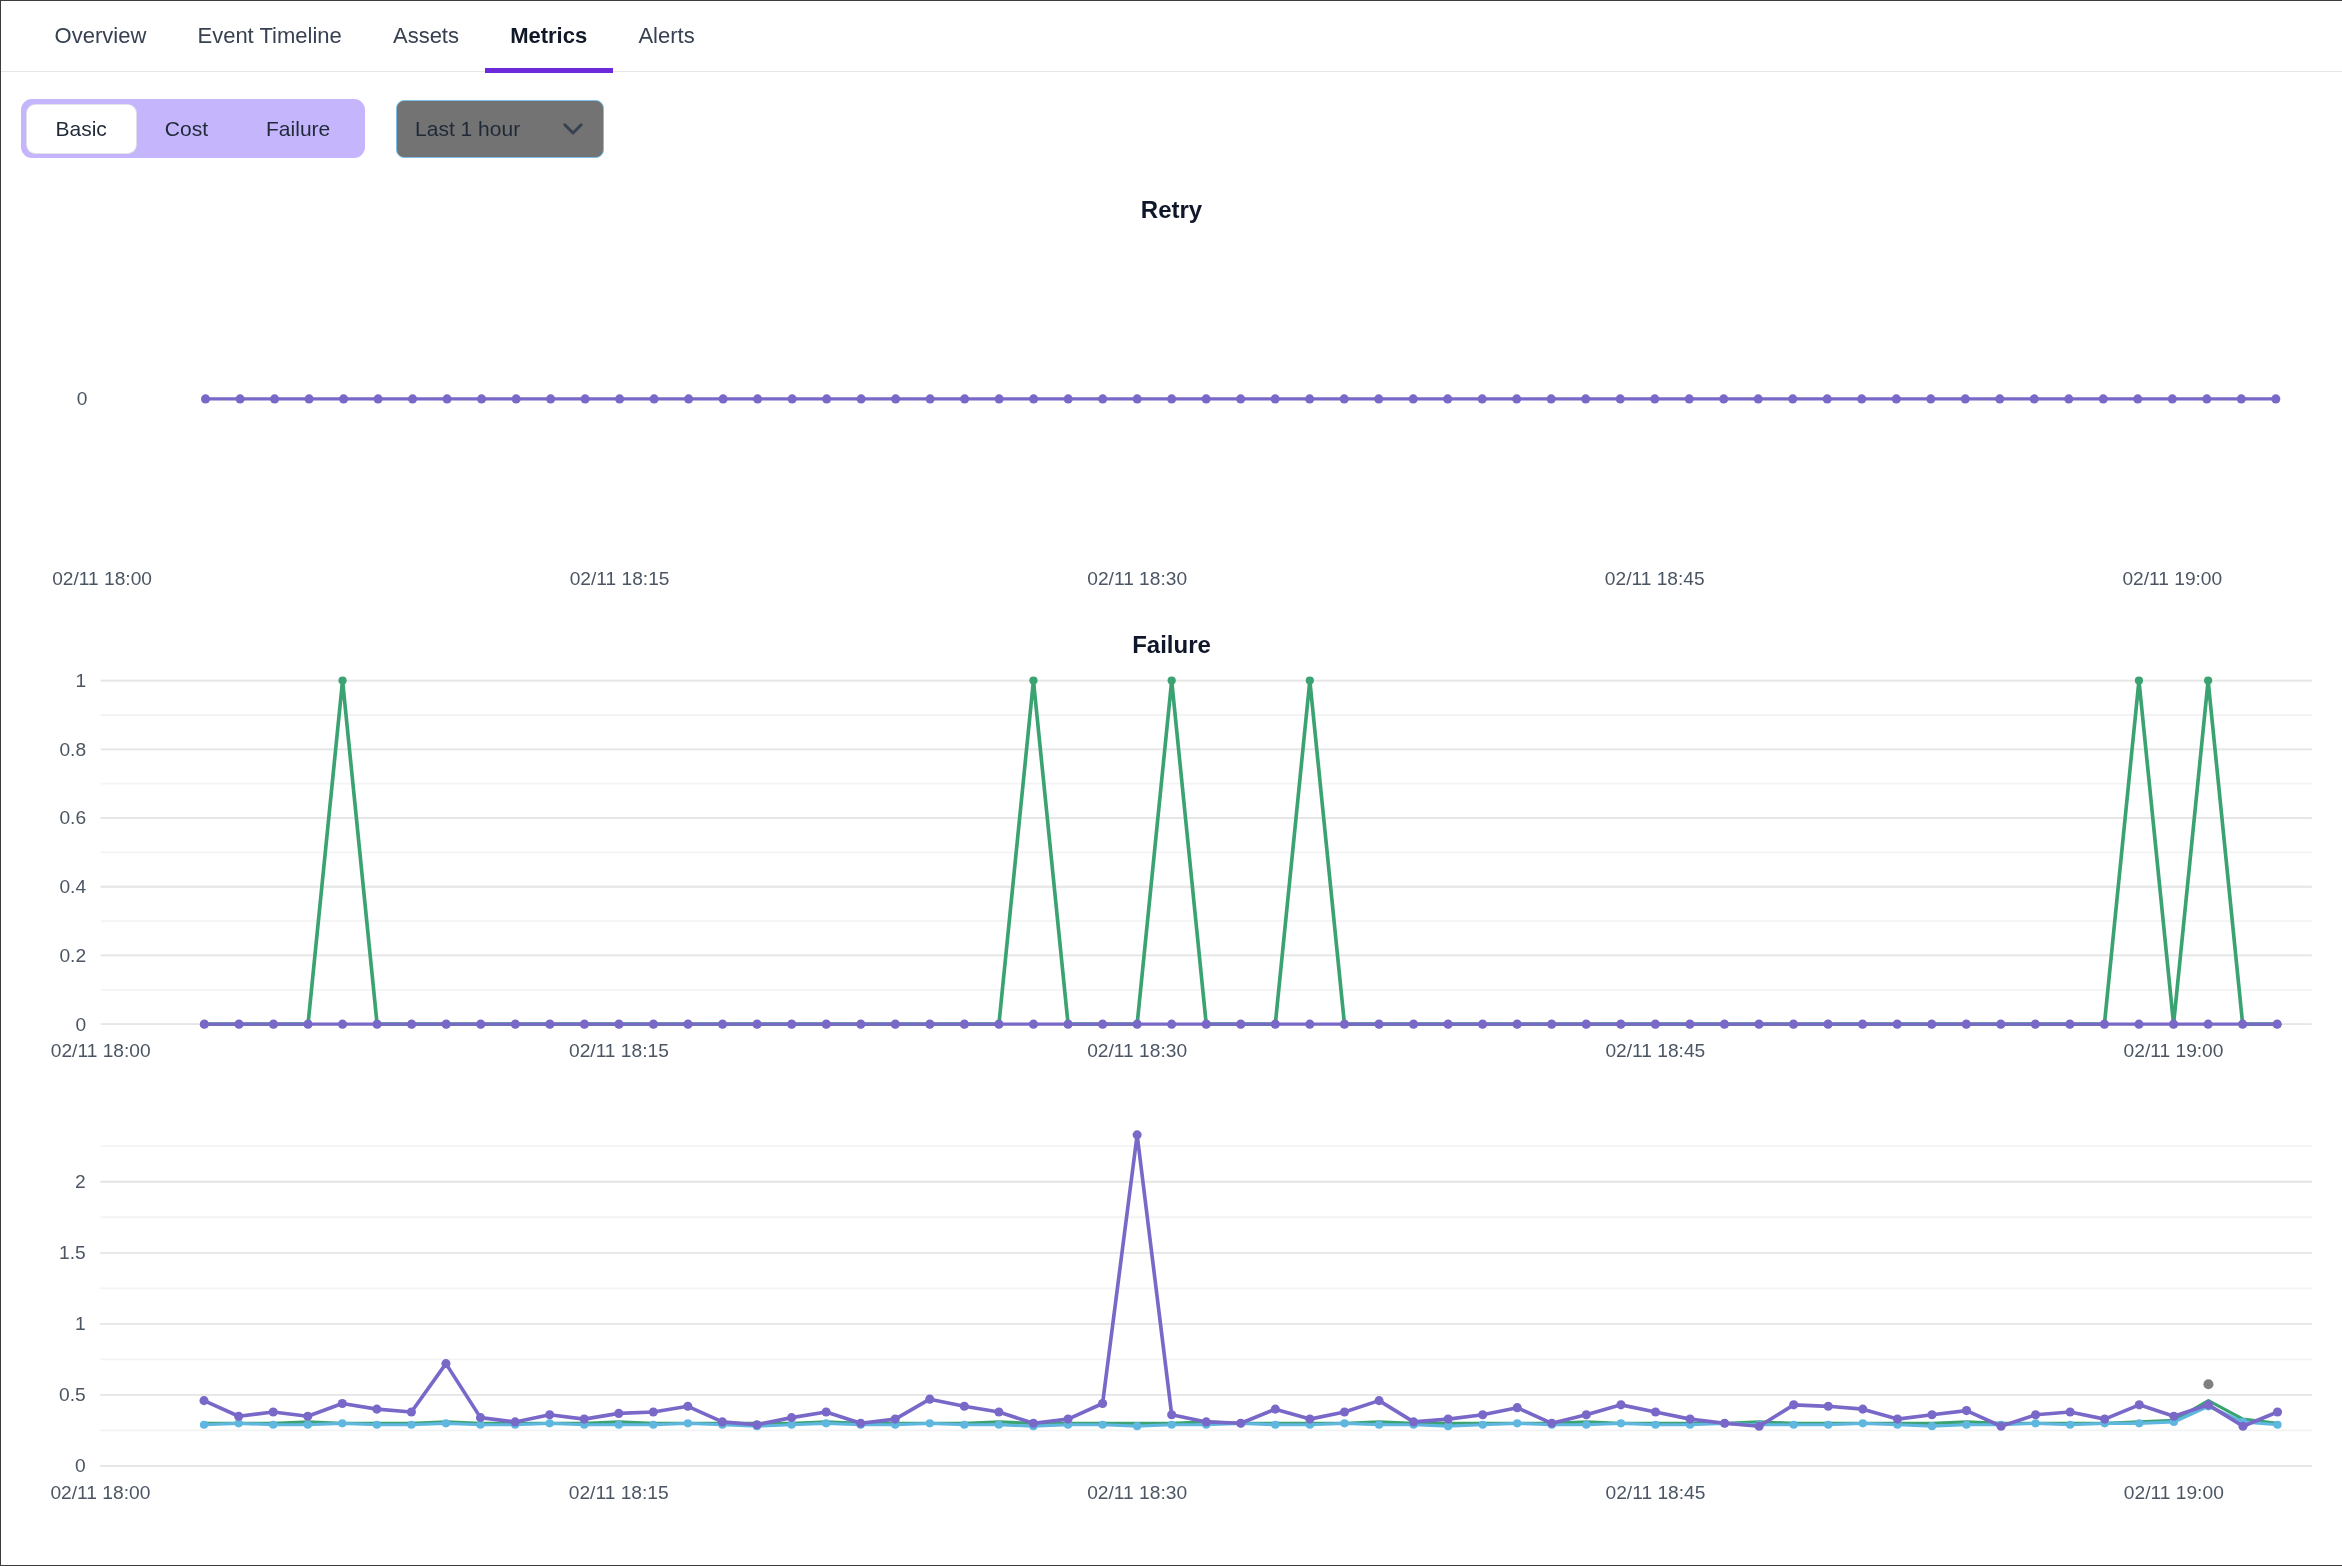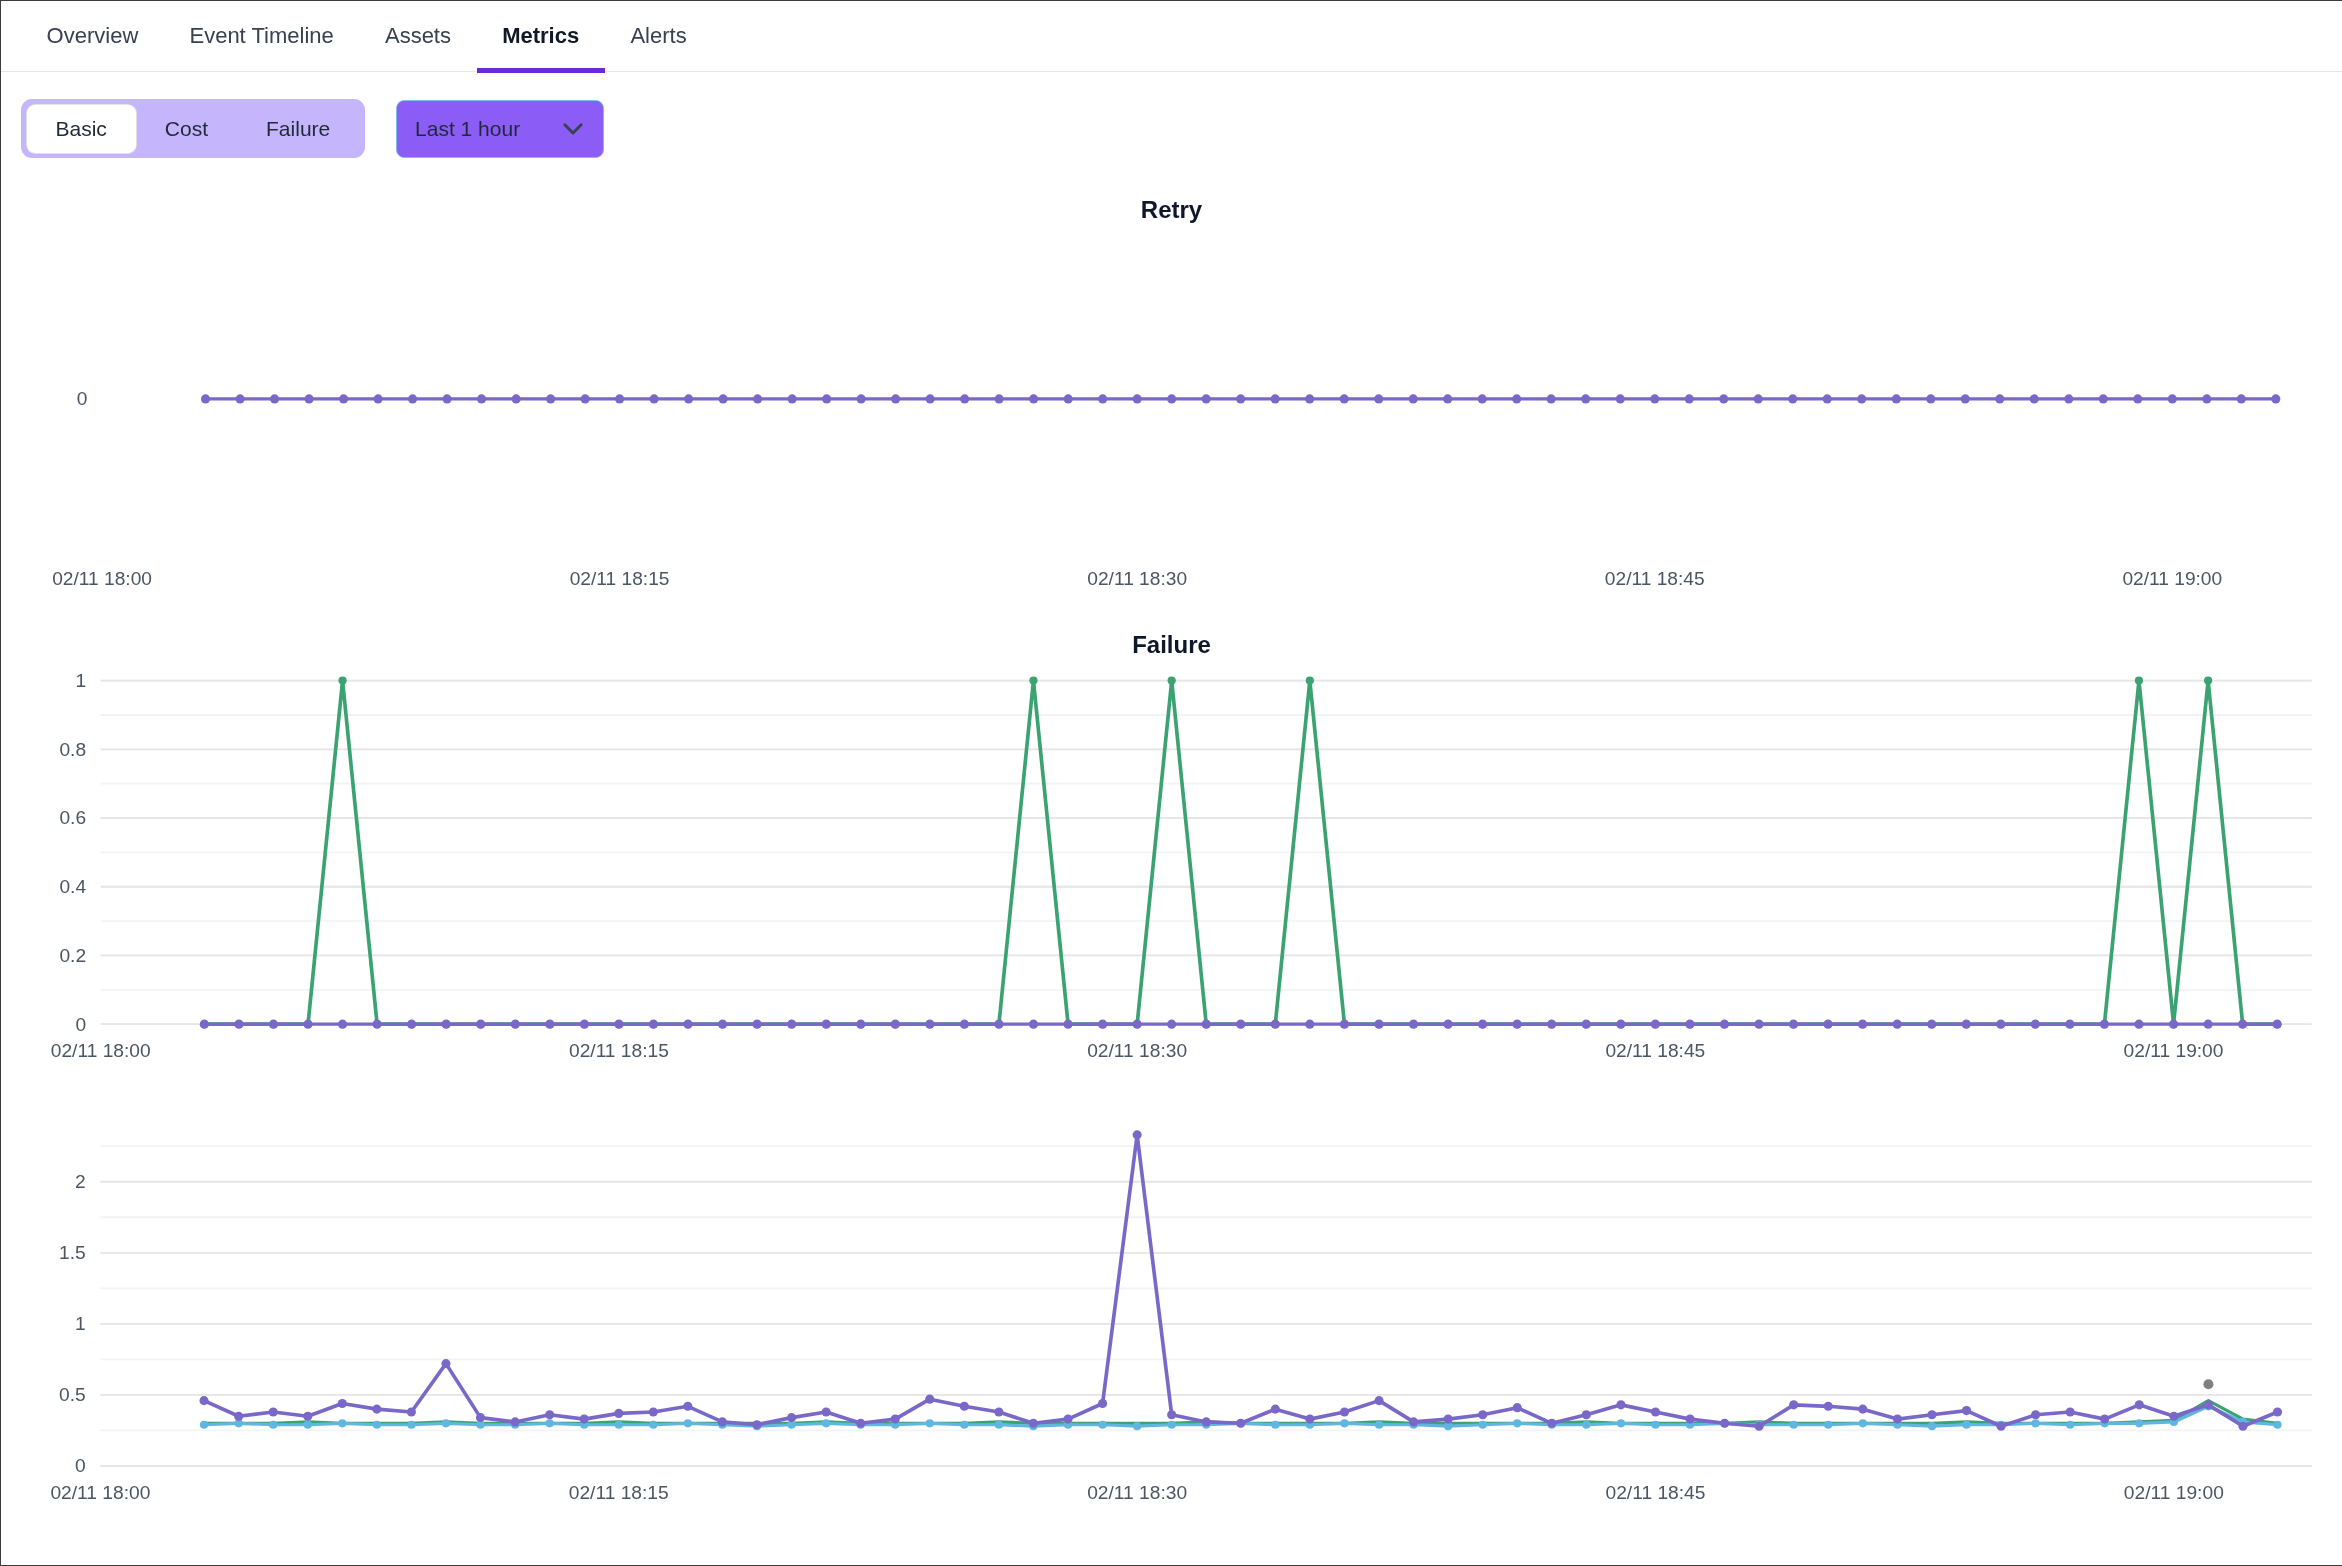--- a/index.html
+++ b/index.html
@@ -9,21 +9,21 @@
     background: #ffffff;
     border: 1.8px solid #3c3c3c;
     font-family: "Liberation Sans", sans-serif;
     overflow: hidden;
   }
   
   .tabbar {
     display: flex; align-items: stretch;
     height: 71px;
     border-bottom: 1.8px solid #e5e7eb;
-    padding: 0 20px;
+    padding: 0 28px;
   }
   .tab {
     display: flex; align-items: center;
     padding: 0 25.6px;
     font-size: 22px; color: #374151;
     position: relative; cursor: pointer;
     white-space: nowrap;
   }
   .tab.active { font-weight: 700; color: #111827; }
   .tab.active::after {
@@ -39,21 +39,21 @@
   .seg-btn {
     font-size: 21px; color: #1f2937;
     padding: 12px 29px; border-radius: 8.2px; cursor: pointer;
     white-space: nowrap;
   }
   .seg-btn.active { background: #ffffff; box-shadow: 0 0 0 0.9px #e2e5e9, 0 0.9px 1.8px rgba(0,0,0,.06); }
   .timerange {
     display: flex; align-items: center; justify-content: space-between;
     width: 208px; height: 58px;
     border: 1.8px solid #7cc0e8; border-radius: 8.2px;
-    padding: 0 18.3px; background: #8b5cf6;
+    padding: 0 18.3px; background: #737373;
     font-size: 21px; color: #1f2937; cursor: pointer;
   }
   
   .chart-block { margin-top: 32px; }
   .chart-block.first { }
   .chart-title { text-align: center; font-size: 24px; font-weight: 700; color: #0f172a; margin-bottom: 7.3px; }
   .chart-svg { display: block; width: 2325px; margin: 0 auto; }
 </style>
 </head>
 <body>

